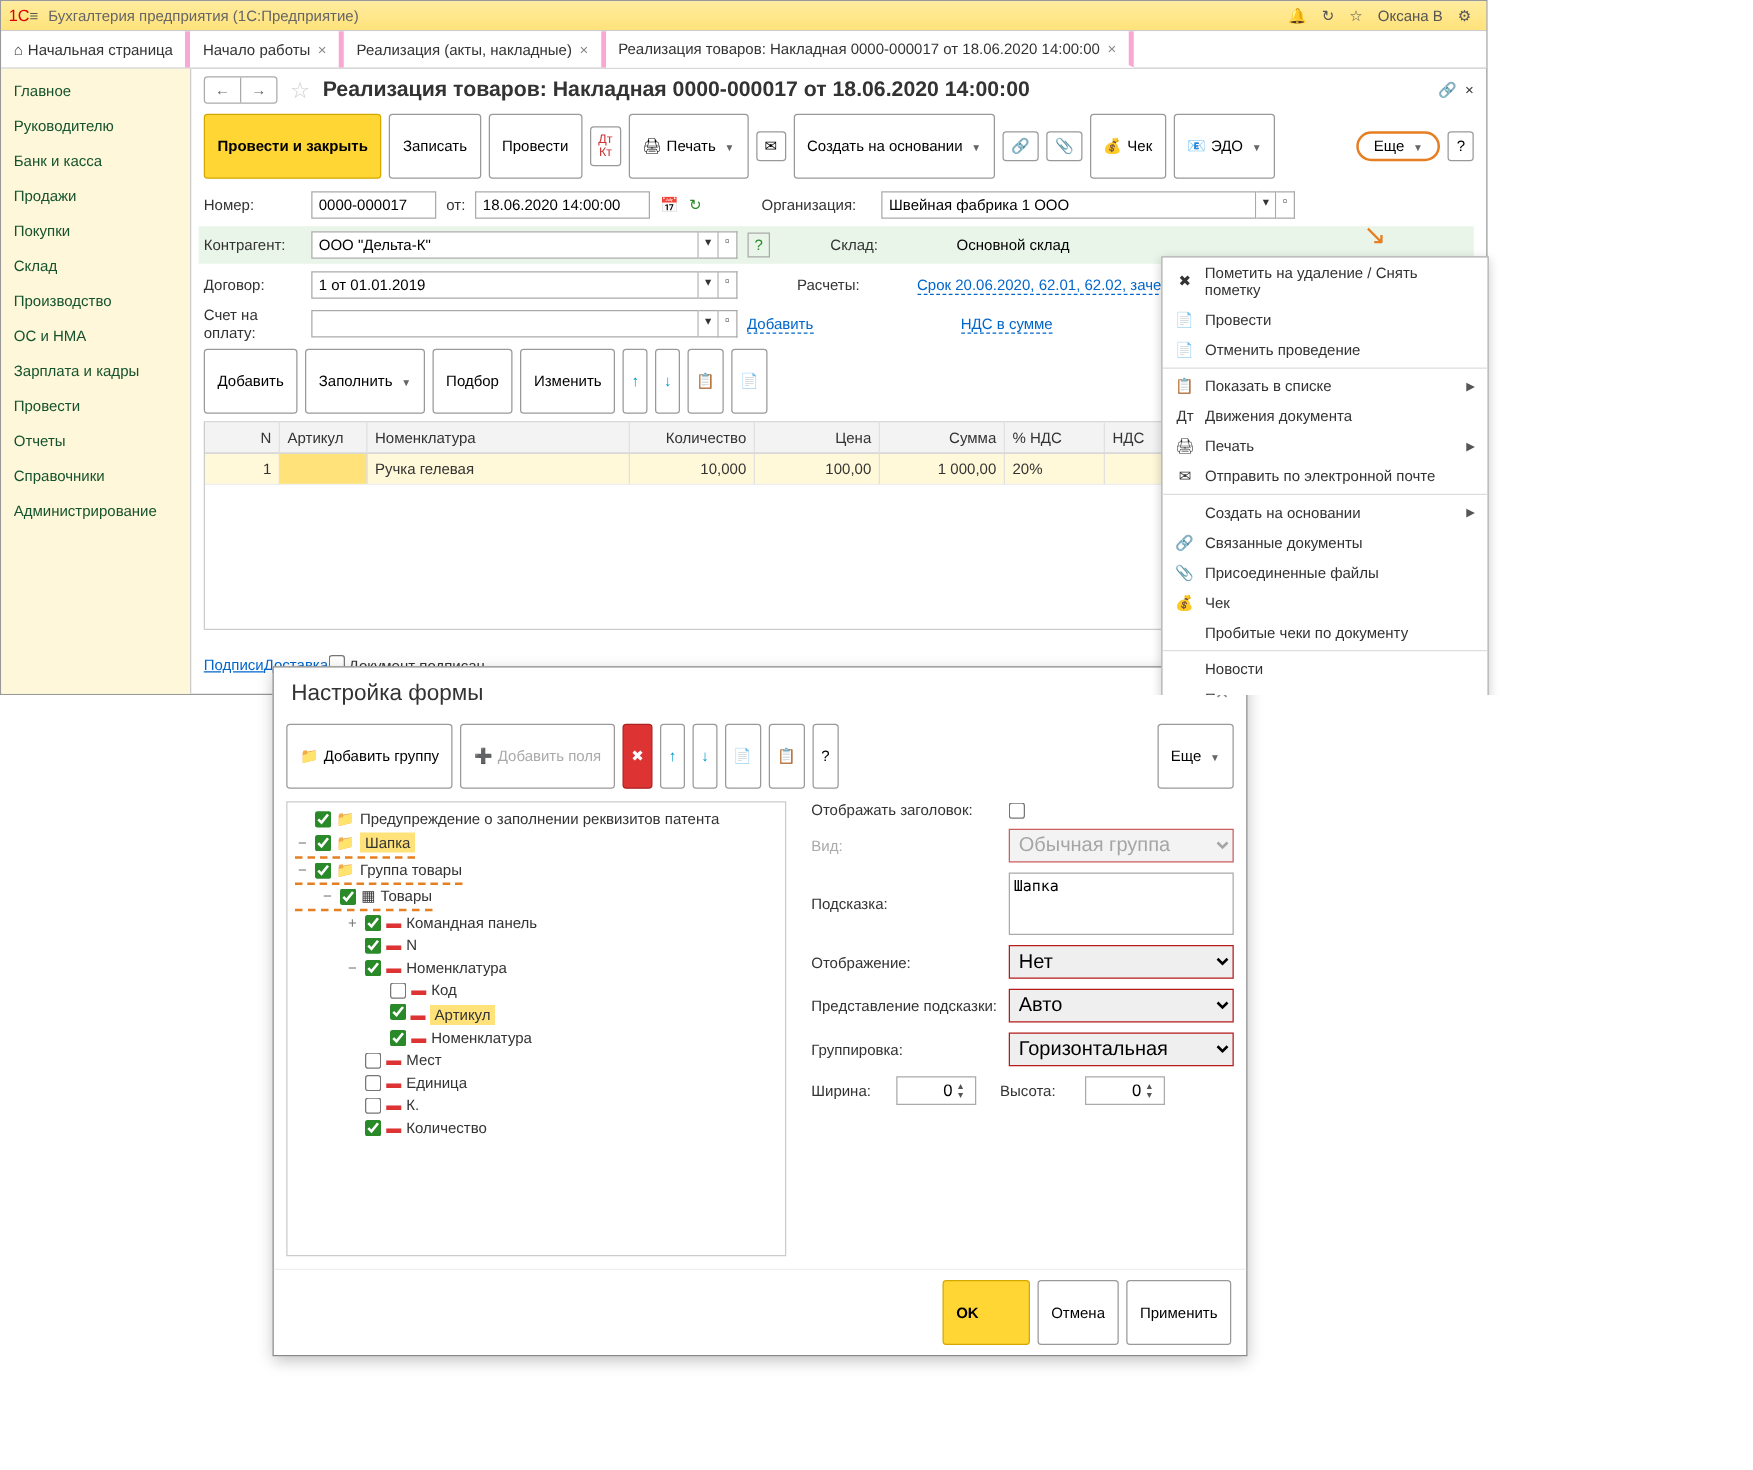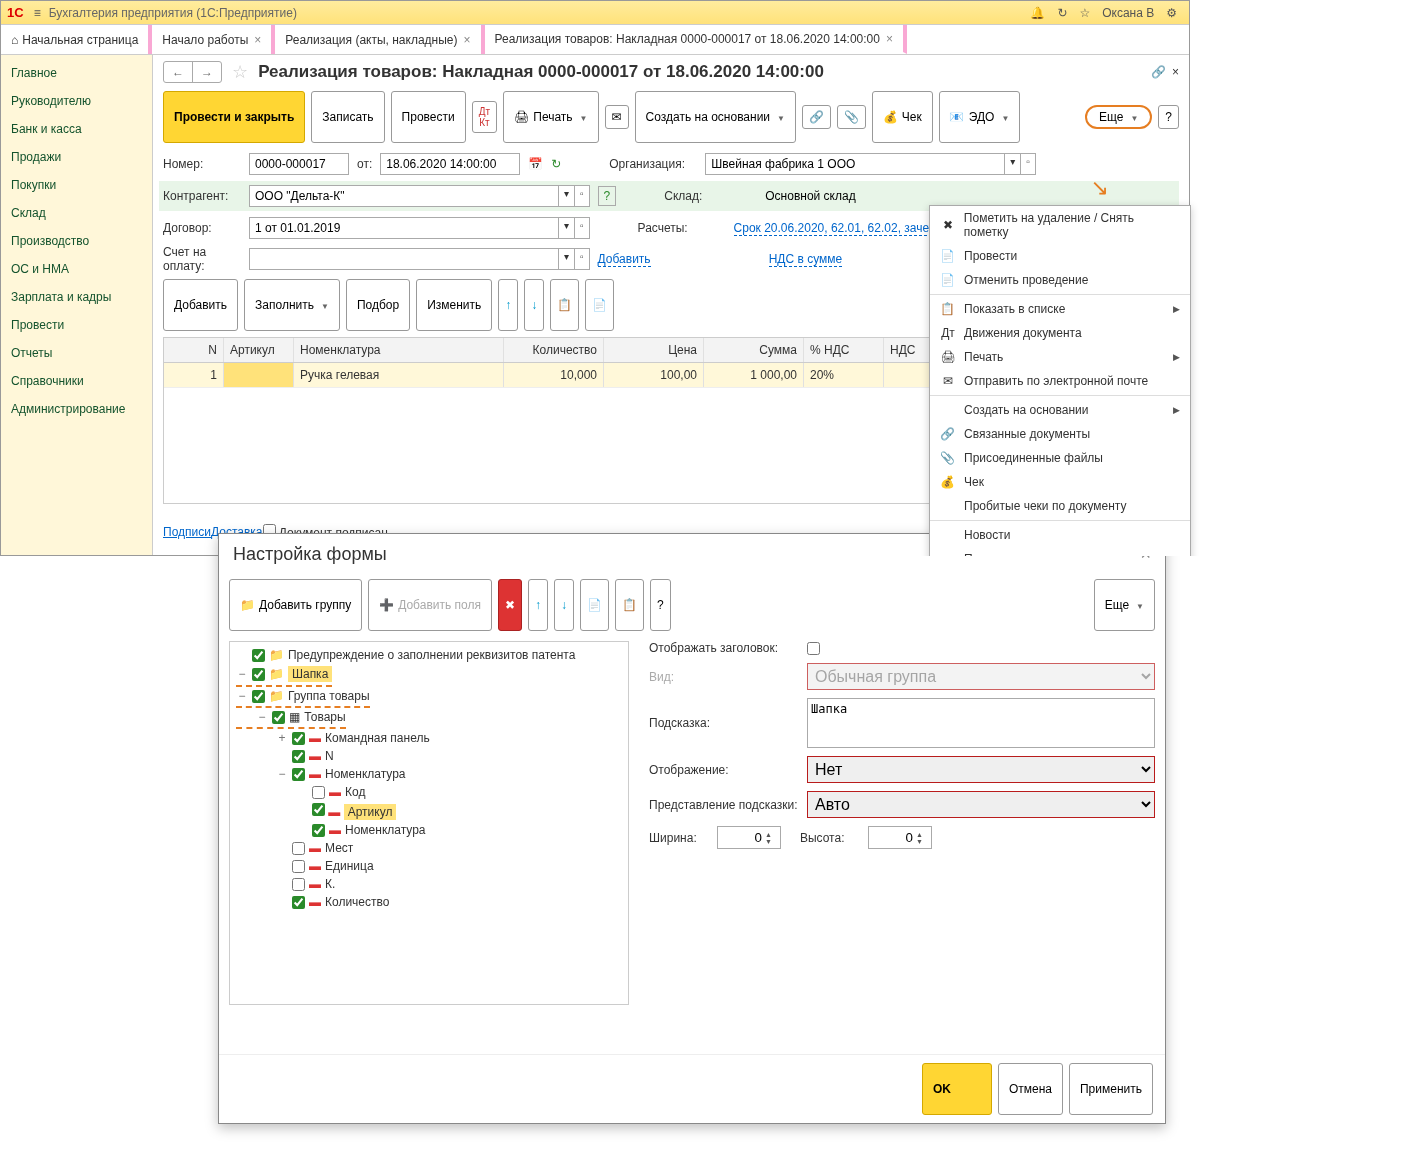--- a/index.html
+++ b/index.html
@@ -1,19 +1,19 @@
 <!DOCTYPE html>
 <html><head>
 <meta charset="utf-8">
 <style>
 * { box-sizing: border-box; margin: 0; padding: 0; }
 body { font-family: Arial, sans-serif; font-size: 12px; color: #333; background: #fff; width: 1402px; }
 .app-window { border: 1px solid #999; width: 1190px; margin: 0; background: #fff; }
 .title-bar { background: linear-gradient(#ffec9e,#ffe27a); height: 24px; display: flex; align-items: center; padding: 0 6px; border-bottom: 1px solid #ccc; }
-.title-bar .logo { color: #d00; font-weight: bold; margin-right: 10px; font-size: 13px; }
+.title-bar .logo { color: #d00; font-weight: normal; margin-right: 0; font-size: 13px; }
 .title-bar .menu-icon { margin-right: 8px; color: #555; cursor: pointer; }
 .title-bar .app-title { color: #666; font-size: 12px; }
 .title-bar .spacer { flex: 1; }
 .title-bar .tb-icon { margin: 0 6px; color: #555; cursor: pointer; }
 .tabs-bar { background: #fff; height: 30px; display: flex; align-items: stretch; border-bottom: 1px solid #ccc; }
 .tab { display: flex; align-items: center; padding: 0 10px; border-right: 4px solid #f9a8d4; font-size: 12px; cursor: pointer; }
 .tab.home::before { content:"⌂"; margin-right:4px; }
 .tab .close { margin-left: 6px; color: #888; }
 .tab.active { background: #fff; border-bottom: 2px solid #fff; }
 .main-layout { display: flex; min-height: 500px; }
@@ -65,39 +65,39 @@
 
 .context-menu { position:absolute; right:-2px; top:150px; width:262px; background:#fff; border:1px solid #aaa; box-shadow:0 2px 8px rgba(0,0,0,0.2); z-index:10; }
 .context-menu .mi { display:flex; align-items:center; padding:5px 10px; font-size:12px; cursor:pointer; gap:8px; }
 .context-menu .mi.highlighted { background:#ffd633; }
 .context-menu .sep { height:1px; background:#ddd; margin:2px 0; }
 .context-menu .mi .mi-icon { width:16px; text-align:center; }
 .context-menu .mi .arrow { margin-left:auto; font-size:9px; color:#555; }
 .context-menu .footer { text-align:right; padding:4px 10px; color:#999; border-top:1px solid #eee; }
 .hint-arrow { position:absolute; right:80px; top:120px; color:#e67e22; font-size:22px; pointer-events:none; }
 
-.dialog { position:absolute; left:218px; top:533px; width:948px; background:#fff; border:1px solid #888; box-shadow:0 4px 12px rgba(0,0,0,0.25); }
+.dialog { position:absolute; left:218px; top:533px; width:780px; background:#fff; border:1px solid #888; box-shadow:0 4px 12px rgba(0,0,0,0.25); }
 .dialog-title { display:flex; align-items:center; padding:10px 14px; font-size:18px; }
 .dialog-title .close { margin-left:auto; cursor:pointer; color:#888; }
 .dialog-toolbar { display:flex; gap:6px; padding:4px 10px; }
 .dialog-toolbar .btn.disabled { color:#aaa; }
 .dialog-body { display:flex; padding: 6px 10px 10px; gap: 20px; min-height: 380px; }
 .tree-panel { width: 400px; border:1px solid #ccc; padding:4px 6px; overflow:auto; }
 .tree-item { display:flex; align-items:center; gap:4px; padding:2px 0; font-size:12px; white-space:nowrap; }
 .tree-item .exp { width:12px; text-align:center; color:#777; cursor:pointer; }
 .tree-item input[type=checkbox] { accent-color:#2a8a2a; }
 .tree-item .folder-icon { color:#d9a500; }
 .tree-item .bar-icon { color:#d33; font-weight:bold; }
 .dotted { border-bottom:2px dashed #e67e22; display:inline-block; padding-bottom:1px; }
 .props-panel { flex:1; }
 .props-panel .prop-row { display:flex; align-items:center; margin-bottom:8px; gap:8px; }
 .props-panel label { width:150px; }
 .props-panel select { border:1px solid #b91c1c; padding:3px; flex:1; font-size:16px; }
 .props-panel textarea { border:1px solid #aaa; padding:3px; flex:1; font-size:12px; height:50px; resize:none; }
-.dialog-footer { display:flex; justify-content:flex-end; gap:6px; padding:8px 12px; border-top:1px solid #eee;margin-top:39px; }
+.dialog-footer { display:flex; justify-content:flex-end; gap:6px; padding:8px 12px; border-top:1px solid #eee; }
 .spinner { display:inline-flex; align-items:center; }
 .spinner input { width:64px; border:1px solid #aaa; text-align:right; padding:3px 18px 3px 3px; }
 .spinner .spin-btns { display:flex; flex-direction:column; margin-left:-16px; }
 .spinner .spin-btns span { font-size:7px; line-height:7px; cursor:pointer; color:#555; }
 </style>
 </head>
 <body>
 
 <div class="app-window">
   <div class="title-bar">
@@ -467,20 +467,24 @@
         </div>
       <div class="prop-row">
           <label>Отображение:</label>
           <select><option>Нет</option></select>
         </div>
       <div class="prop-row">
           <label>Представление подсказки:</label>
           <select><option>Авто</option></select>
         </div>
       <div class="prop-row">
+          <label>Группировка:</label>
+          <select><option>Горизонтальная</option></select>
+        </div>
+      <div class="prop-row">
         <label style="width:60px">Ширина:</label>
         <div class="spinner">
             <input value="0" style="">
             <div class="spin-btns">
               <span>▲</span>
               <span>▼</span>
             </div>
           </div>
         <label style="width:60px;margin-left:20px">Высота:</label>
         <div class="spinner">

